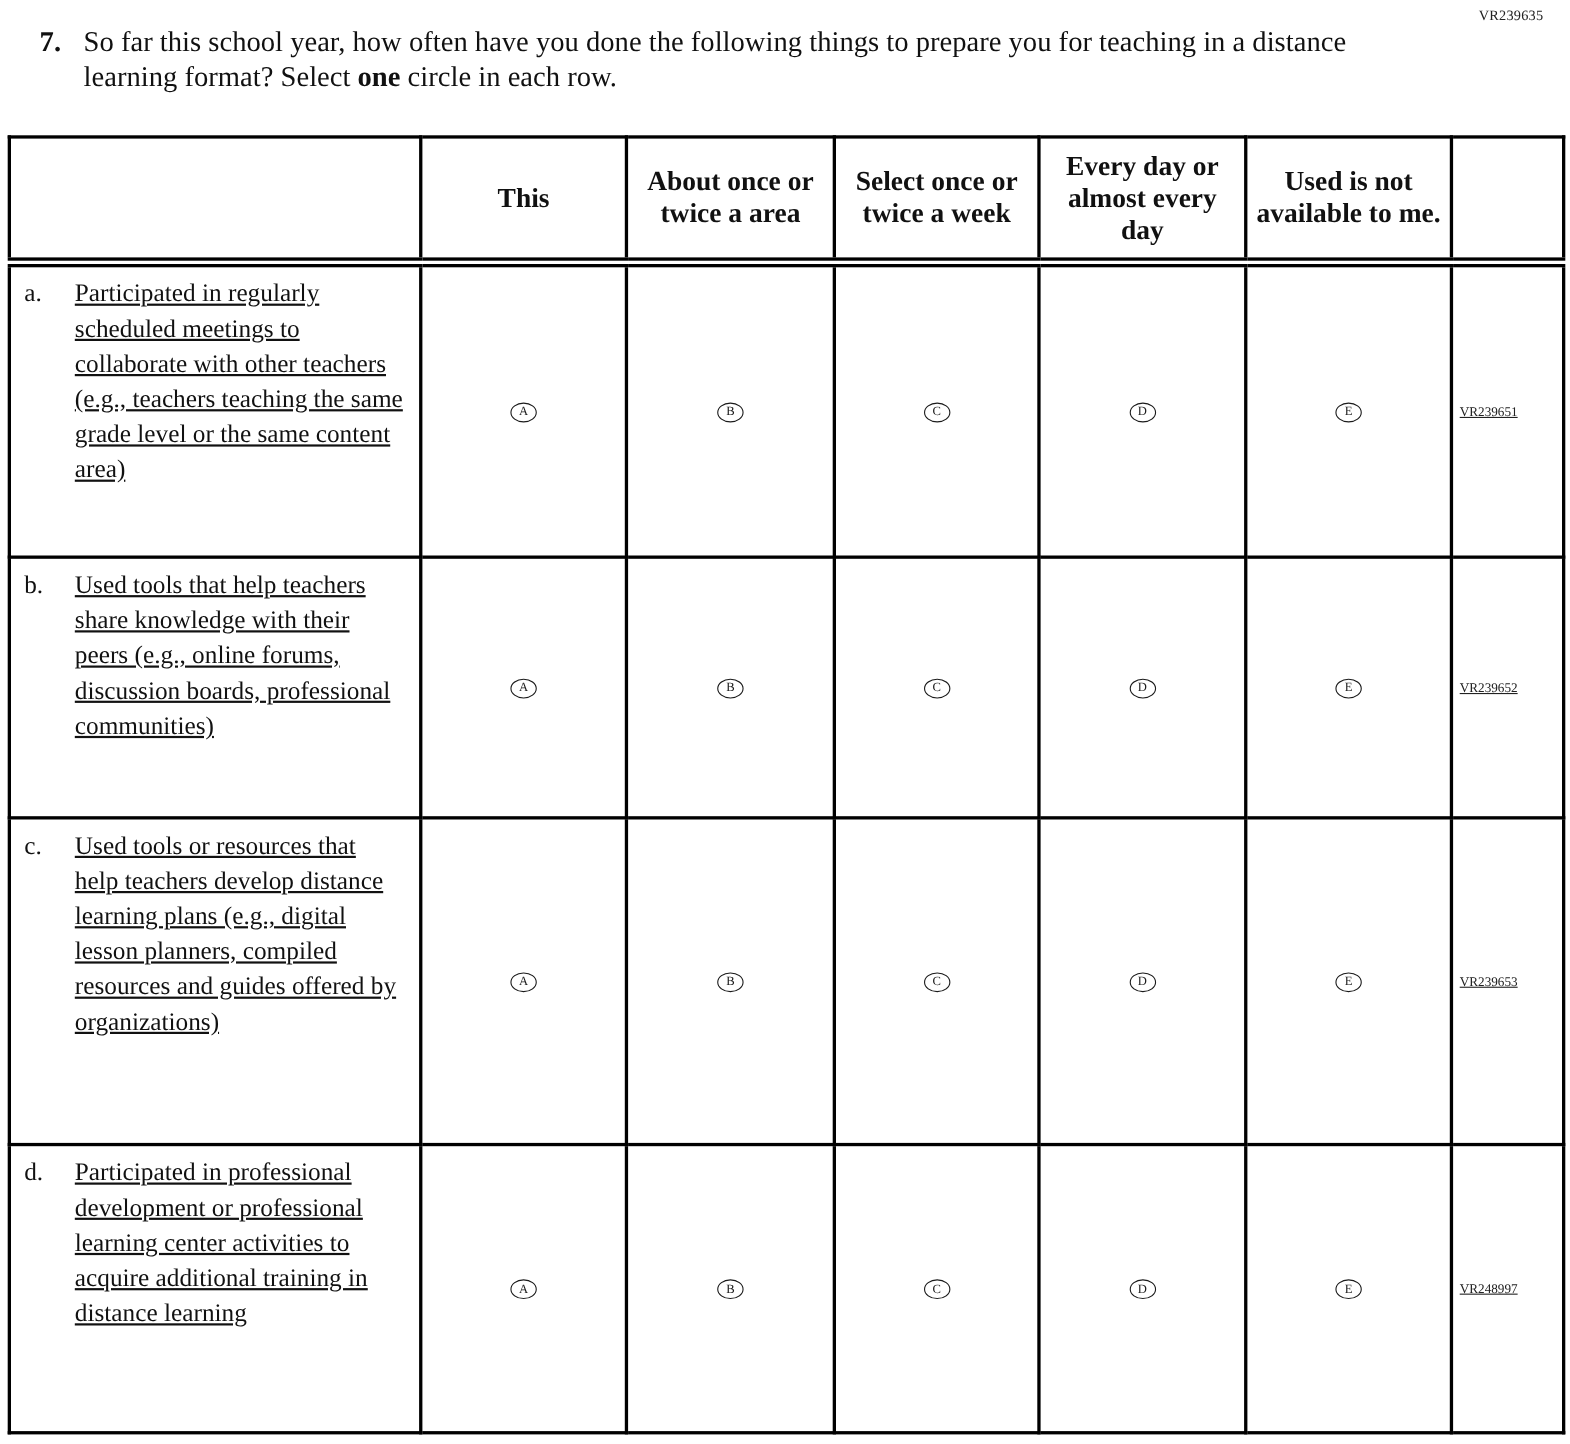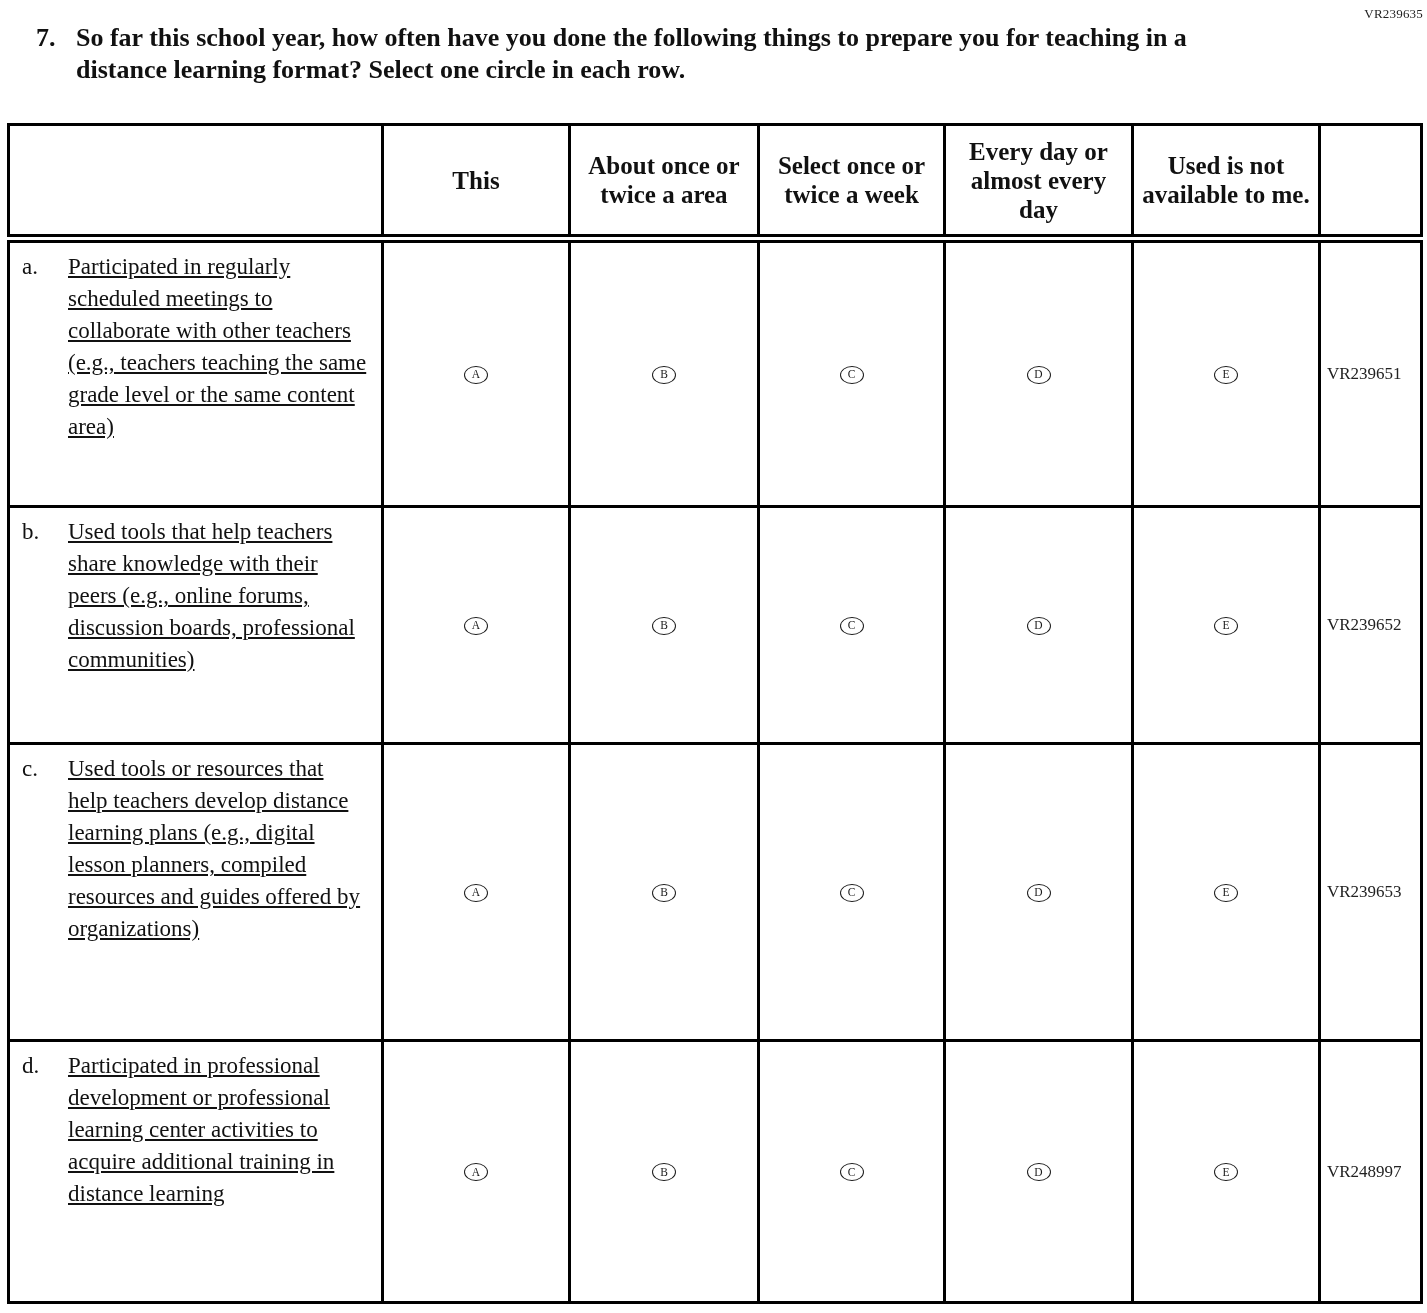--- a/index.html
+++ b/index.html
@@ -11,21 +11,21 @@
   .page {
     position: relative;
     width: 1427px;
     height: 1313px;
     background: #ffffff;
     overflow: hidden;
   }
   .page-code {
     position: absolute;
     top: 6px;
-    right: 4px;
+    right: 24px;
     font-size: 13px;
     color: #222222;
     letter-spacing: 0.2px;
   }
   .question {
     position: absolute;
     top: 22px;
     left: 36px;
     display: flex;
     width: 1250px;
@@ -34,21 +34,20 @@
     font-weight: bold;
     font-size: 26px;
     line-height: 32px;
     width: 40px;
     flex: none;
   }
   .qtext {
     font-size: 26px;
     line-height: 32px;
     max-width: 1165px;
-    font-weight: bold;
   }
   table.grid {
     position: absolute;
     top: 123px;
     left: 7px;
     width: 1413px;
     border-collapse: collapse;
     table-layout: fixed;
   }
   .grid th, .grid td {
@@ -87,23 +86,24 @@
     border-radius: 50%;
     font-size: 11.5px;
     line-height: 1;
     font-family: "Liberation Serif", "DejaVu Serif", serif;
     color: #1a1a1a;
     background: #ffffff;
     cursor: pointer;
   }
   .grid td.code {
     vertical-align: middle;
-    font-size: 17px;
+    font-size: 12px;
     padding-left: 6px;
     color: #222222;
+    text-decoration: underline;
   }
   tr.row-a { height: 268px; }
   tr.row-b { height: 237px; }
   tr.row-c { height: 297px; }
   tr.row-d { height: 262px; }
 </style>
 </head>
 <body>
 
 <div class="page">

